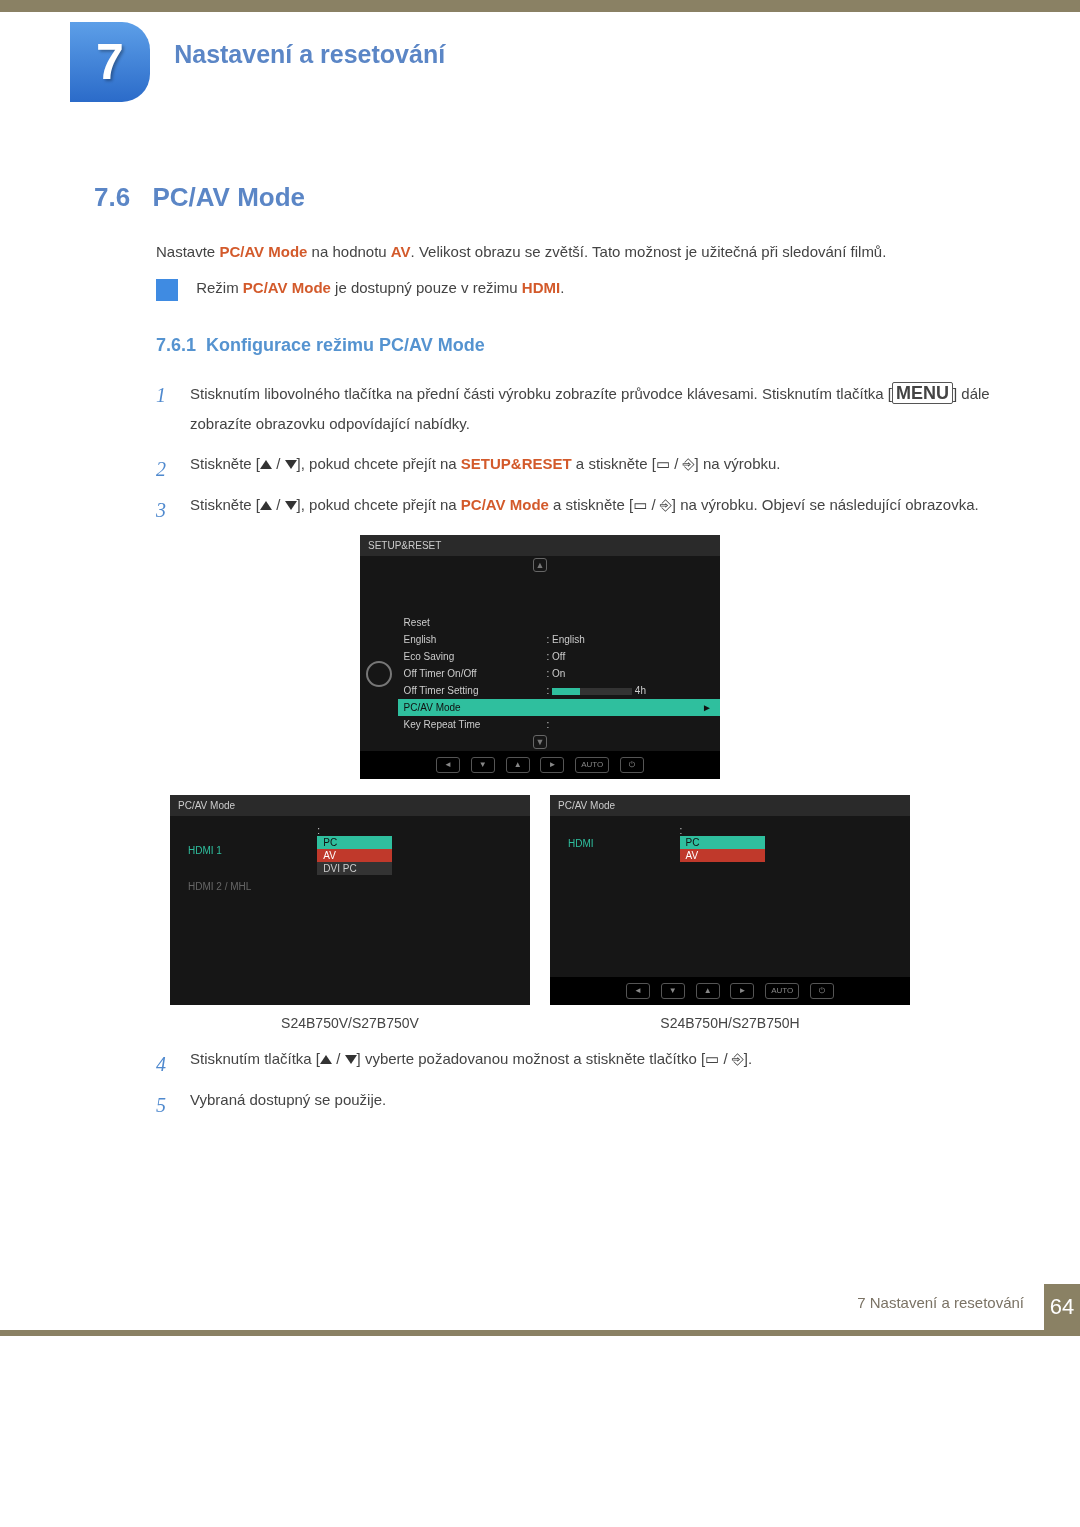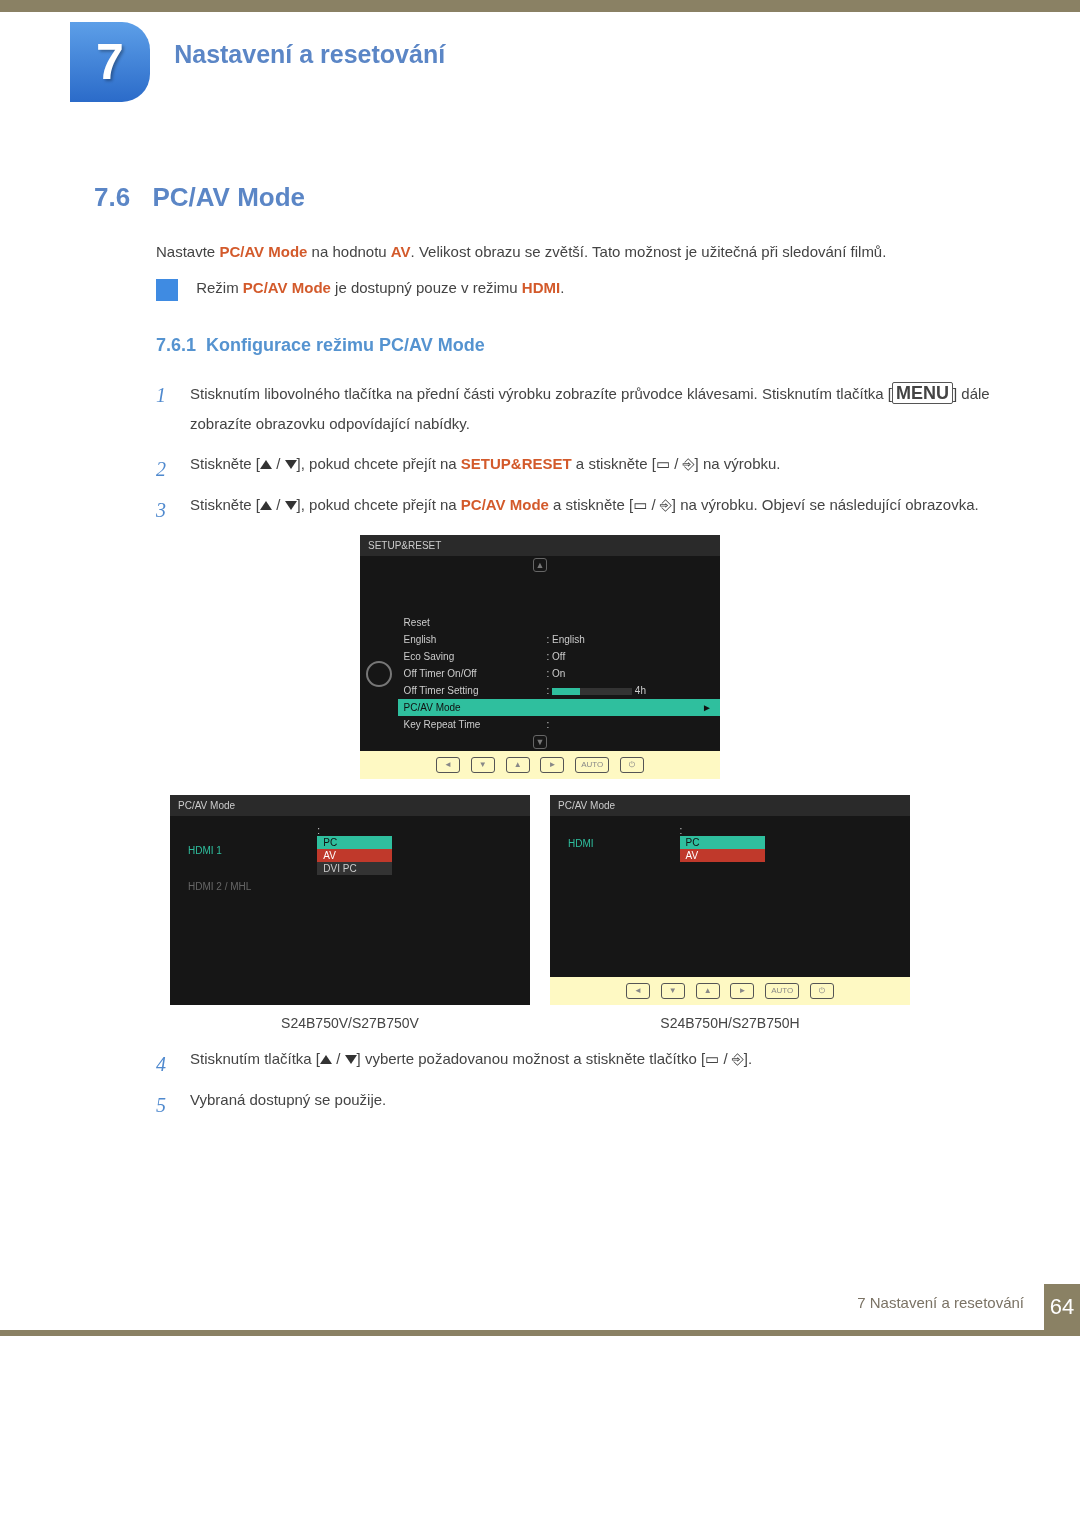--- a/index.html
+++ b/index.html
@@ -29,21 +29,21 @@
   .osd .lefticon{width:42px;display:flex;align-items:center;justify-content:center;}
   .gear{width:22px;height:22px;border:2px solid #777;border-radius:50%;position:relative;}
   .osd table{border-collapse:collapse;width:100%;font-size:10px;}
   .osd td{padding:3px 6px;}
   .osd .hl{background:#2fbf9e;color:#111;}
   .osd .hl-red{background:#c0392b;color:#fff;}
   .osd .green{color:#2fbf9e;}
   .osd .dim{color:#666;}
   .osd .slider{display:inline-block;width:80px;height:7px;background:#333;vertical-align:middle;position:relative;}
   .osd .slider>span{position:absolute;left:0;top:0;height:100%;background:#2fbf9e;}
-  .osd .nav{background:#fef9c3;padding:6px 0;text-align:center;}
+  .osd .nav{background:#000000;padding:6px 0;text-align:center;}
   .osd .nav span{display:inline-block;border:1px solid #555;border-radius:3px;width:22px;height:14px;margin:0 4px;font-size:8px;color:#888;line-height:14px;text-align:center;}
   .two{display:flex;gap:20px;justify-content:center;margin-top:12px;}
   .two .col{width:360px;}
   .model{text-align:center;font-size:14px;color:#444;margin-top:10px;}
   .footer{position:relative;margin-top:170px;border-bottom:6px solid #8a8164;height:46px;}
   .footer .txt{position:absolute;right:56px;top:10px;color:#7a7264;font-size:15px;}
   .footer .pg{position:absolute;right:0;top:0;width:36px;height:46px;background:#8a8164;color:#fff;font-size:22px;text-align:center;line-height:46px;}
   .miniarrow{display:inline-block;border:1px solid #666;border-radius:3px;padding:1px 2px;font-size:9px;color:#777;margin:2px 40px;}
 </style>
 </head>

